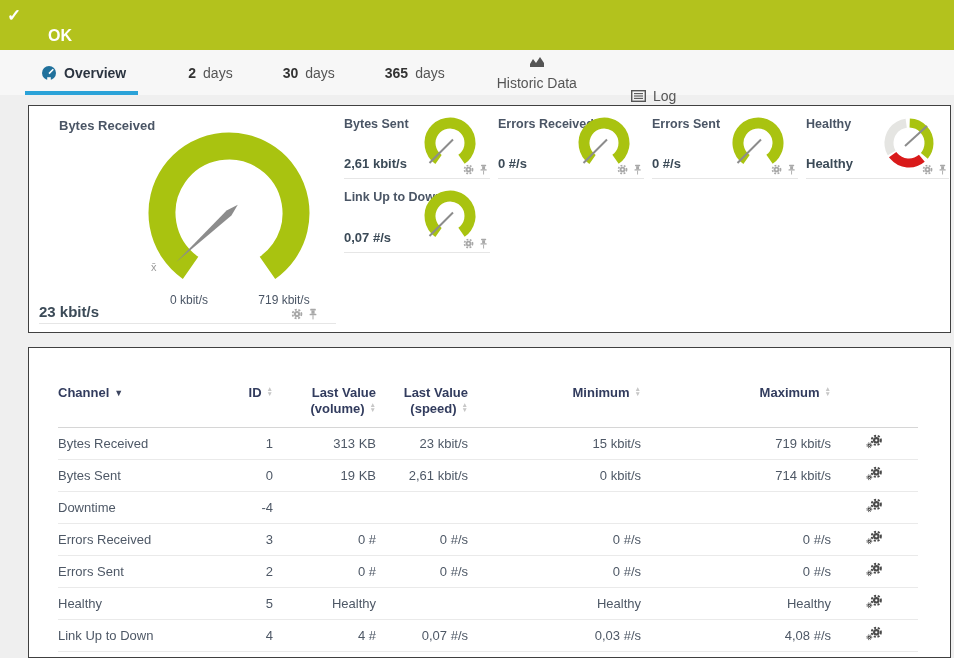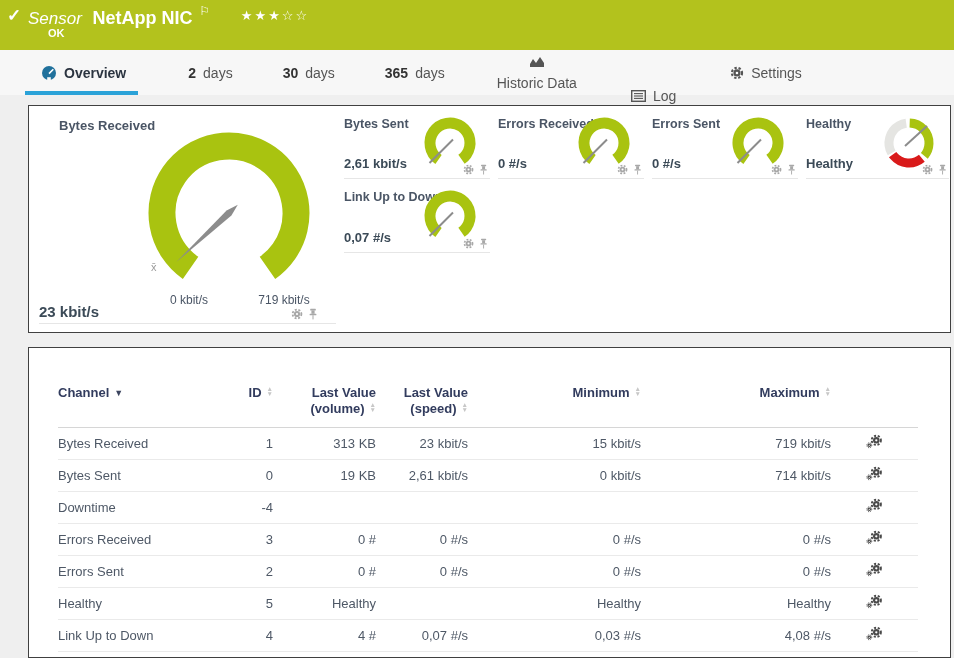--- a/index.html
+++ b/index.html
@@ -15,21 +15,21 @@
   .screen{position:relative;width:954px;height:658px;background:#efefef;overflow:hidden;}
 
   
   .banner{position:absolute;top:0;left:0;right:0;height:50px;background:var(--banner-green);color:#fff;}
   .banner .check{position:absolute;left:7px;top:5px;font-size:17px;font-weight:bold;}
   .banner-line{position:absolute;left:28px;top:4px;font-size:17px;white-space:nowrap;}
   .banner-line .kind{font-style:italic;}
   .banner-line .sensor-title{font-weight:bold;font-size:18px;margin-left:6px;}
   .banner-line .flag{font-size:12px;vertical-align:9px;margin-left:2px;}
   .banner-line .stars{font-size:13px;letter-spacing:2px;margin-left:26px;vertical-align:4px;}
-  .banner .ok{position:absolute;left:48px;top:27px;font-size:11px;font-weight:bold;text-align:center;}
+  .banner .ok{position:absolute;left:48px;top:27px;font-size:16px;font-weight:bold;text-align:center;}
 
   
   .tabs{position:absolute;top:50px;left:0;right:0;height:45px;background:#f7f7f7;display:flex;align-items:stretch;font-size:14px;color:#555;}
   .tab{display:flex;align-items:center;gap:7px;cursor:pointer;white-space:nowrap;border-bottom:4px solid transparent;padding-top:4px;justify-content:center;}
   .tab .num{font-weight:bold;color:#333;}
   .tab.active{border-bottom-color:var(--active-tab-blue);color:#2b3440;font-weight:bold;}
   .tab svg, .tab .live-glyph{flex:0 0 auto;}
 
   
   .card{position:absolute;left:28px;width:923px;background:#fff;border:1px solid #404040;}
@@ -82,26 +82,20 @@
       <rect x="1.6" y="5.8" width="6.8" height="1.4" rx="0.5"></rect>
       <rect x="4.5" y="7.2" width="1" height="4.2"></rect>
     </g>
   </defs>
 </svg>
 
 <div class="screen">
 
   <header class="banner">
     <span class="check">✓</span>
-    <div class="banner-line">
-      <span class="kind">Sensor</span>
-      <span class="sensor-title">NetApp NIC</span>
-      <span class="flag">⚐</span>
-      <span class="stars">★★★☆☆</span>
-    </div>
     <div class="ok">OK</div>
   </header>
 
   <nav class="tabs">
     <div class="tab active" style="margin-left:25px;padding:4px 12px 0 16px;">
       <svg width="16" height="16">
         <circle cx="8" cy="8" r="7" fill="#20719c"></circle>
         <rect x="6.2" y="12.2" width="3.6" height="4" fill="#f7f7f7"></rect>
         <line x1="8" y1="8.6" x2="12.3" y2="4.3" stroke="#fff" stroke-width="1.6"></line>
       </svg>
@@ -126,26 +120,20 @@
       <span>Historic Data</span>
     </div>
     <div class="tab" style="margin-left:54px;margin-top:42px;">
       <svg width="15" height="12">
         <rect x="0.7" y="0.7" width="13.6" height="10.6" fill="none" stroke="#555" stroke-width="1.4"></rect>
         <line x1="3" y1="3.6" x2="12" y2="3.6" stroke="#555" stroke-width="1.1"></line>
         <line x1="3" y1="6" x2="12" y2="6" stroke="#555" stroke-width="1.1"></line>
         <line x1="3" y1="8.4" x2="12" y2="8.4" stroke="#555" stroke-width="1.1"></line>
       </svg>
       <span>Log</span>
-    </div>
-    <div class="tab" style="margin-left:54px;">
-      <svg width="14" height="14" style="color:#555">
-          <use href="#gearg" transform="scale(1.16)"></use>
-        </svg>
-      <span>Settings</span>
     </div>
   </nav>
 
   <section class="card" id="gauges-card">
 
     <span class="g-title primary-title">Bytes Received</span>
     <svg width="170" height="170" style="position:absolute;left:115px;top:22px;">
       <circle cx="85" cy="85" r="67" pathLength="360" fill="none" style="stroke:var(--gauge-green)" stroke-width="27" stroke-dasharray="290 70" transform="rotate(125 85 85)"></circle>
       <polygon points="32.3,134 82.6,82.4 93.8,76.8 87.4,87.6" style="fill:var(--needle-gray)"></polygon>
     </svg>

